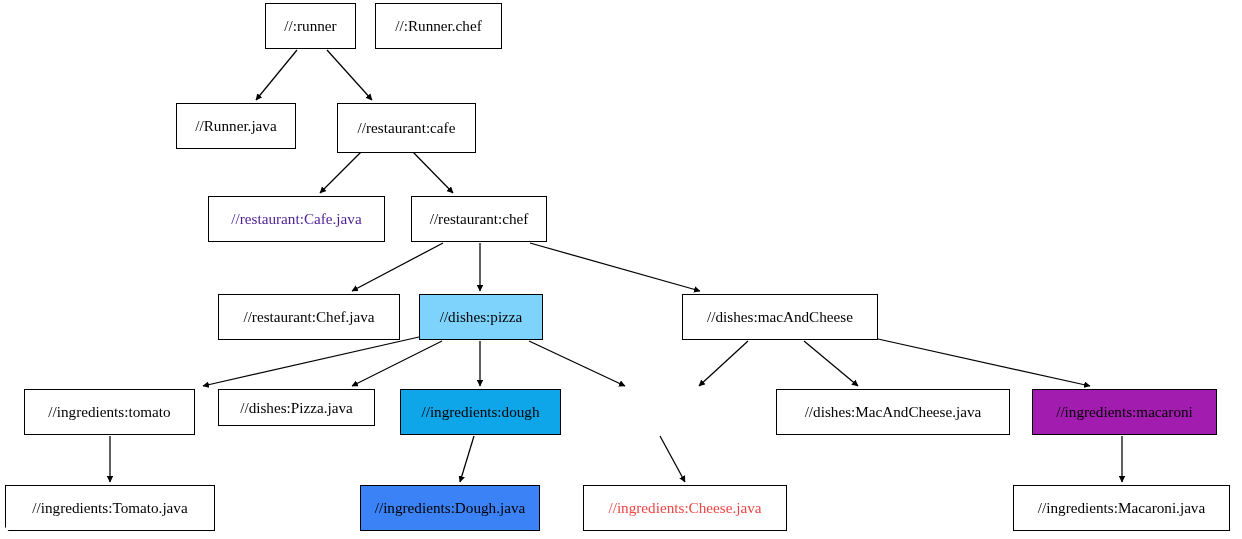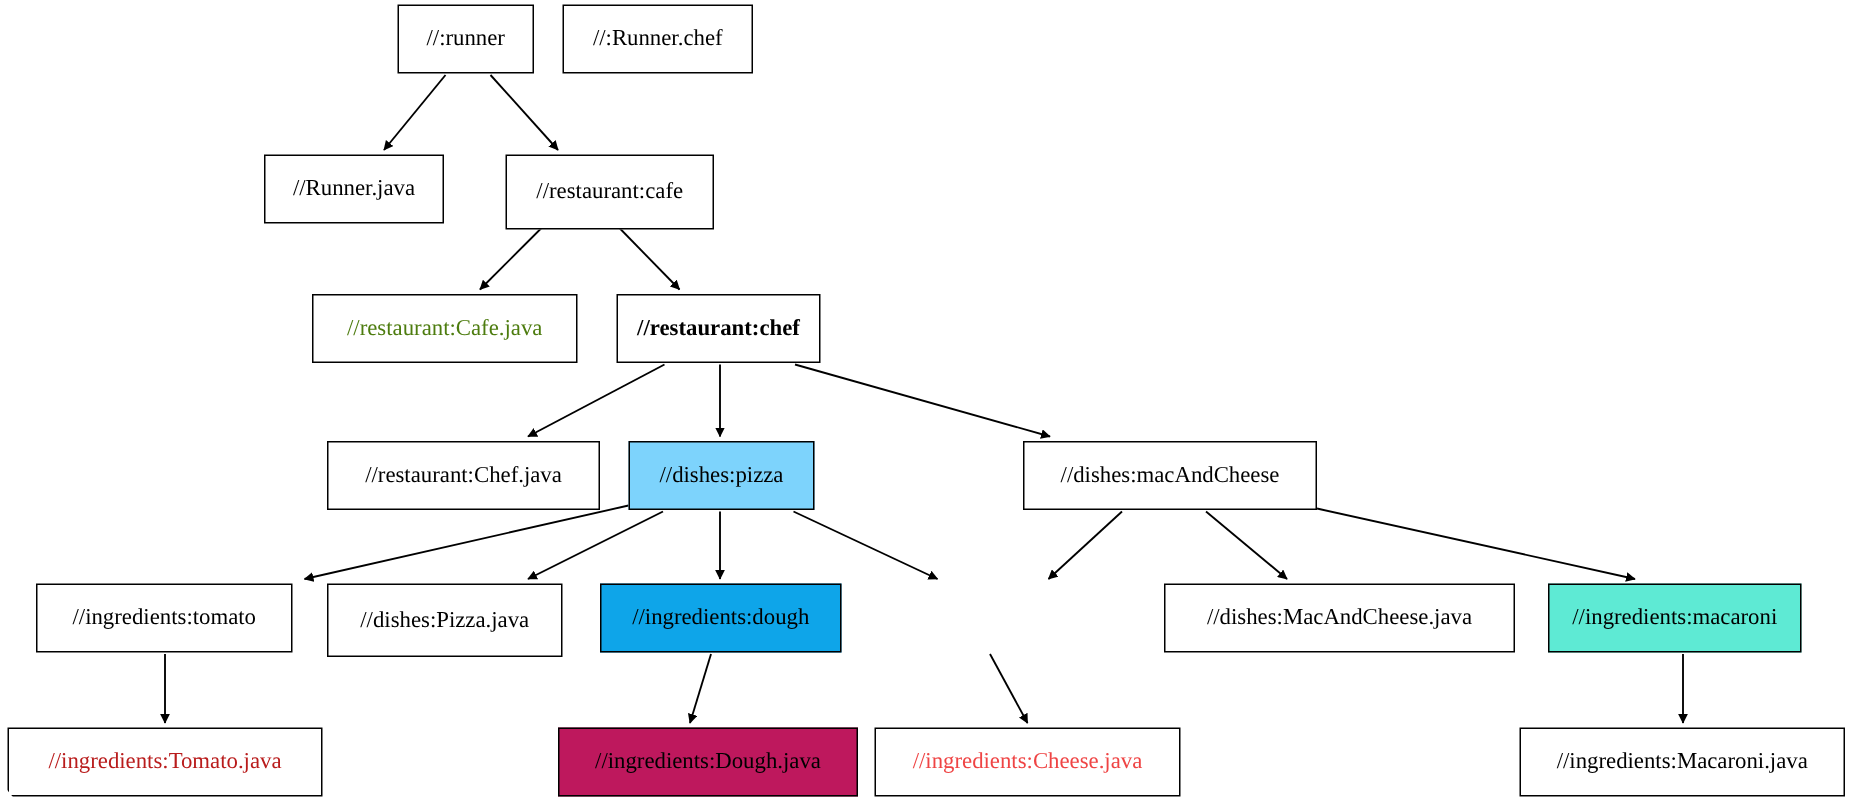--- a/index.html
+++ b/index.html
@@ -90,53 +90,53 @@
       <div class="graph-node" style="left: 375px; top: 3px; width: 127px; height: 46px; border-color: rgb(0, 0, 0); background: rgb(255, 255, 255);">
         <span class="node-label" style="color: rgb(0, 0, 0);">//:Runner.chef</span>
       </div>
       <div class="graph-node" style="left: 176px; top: 103px; width: 120px; height: 46px; border-color: rgb(0, 0, 0); background: rgb(255, 255, 255);">
         <span class="node-label" style="color: rgb(0, 0, 0);">//Runner.java</span>
       </div>
       <div class="graph-node" style="left: 337px; top: 103px; width: 139px; height: 50px; border-color: rgb(0, 0, 0); background: rgb(255, 255, 255);">
         <span class="node-label" style="color: rgb(0, 0, 0);">//restaurant:cafe</span>
       </div>
       <div class="graph-node" style="left: 208px; top: 196px; width: 177px; height: 46px; border-color: rgb(0, 0, 0); background: rgb(255, 255, 255);">
-        <span class="node-label" style="color: #4d7c0f;">//restaurant:Cafe.java</span>
+        <span class="node-label" style="color: #4c1d95;">//restaurant:Cafe.java</span>
       </div>
-      <div class="graph-node" style="left: 411px; top: 196px; width: 136px; height: 46px; border-color: rgb(0, 0, 0); background: rgb(255, 255, 255); font-weight: bold;">
+      <div class="graph-node" style="left: 411px; top: 196px; width: 136px; height: 46px; border-color: rgb(0, 0, 0); background: rgb(255, 255, 255);">
         <span class="node-label" style="color: rgb(0, 0, 0);">//restaurant:chef</span>
       </div>
       <div class="graph-node" style="left: 218px; top: 294px; width: 182px; height: 46px; border-color: rgb(0, 0, 0); background: rgb(255, 255, 255);">
         <span class="node-label" style="color: rgb(0, 0, 0);">//restaurant:Chef.java</span>
       </div>
       <div class="graph-node" style="left: 419px; top: 294px; width: 124px; height: 46px; border-color: rgb(0, 0, 0); background: #7dd3fc;">
         <span class="node-label" style="color: rgb(0, 0, 0);">//dishes:pizza</span>
       </div>
       <div class="graph-node" style="left: 682px; top: 294px; width: 196px; height: 46px; border-color: rgb(0, 0, 0); background: rgb(255, 255, 255);">
         <span class="node-label" style="color: rgb(0, 0, 0);">//dishes:macAndCheese</span>
       </div>
       <div class="graph-node" style="left: 24px; top: 389px; width: 171px; height: 46px; border-color: rgb(0, 0, 0); background: rgb(255, 255, 255);">
         <span class="node-label" style="color: rgb(0, 0, 0);">//ingredients:tomato</span>
       </div>
-      <div class="graph-node" style="left: 218px; top: 389px; width: 157px; height: 49px; border-color: rgb(0, 0, 0); background: rgb(255, 255, 255);">
+      <div class="graph-node" style="left: 218px; top: 389px; width: 157px; height: 37px; border-color: rgb(0, 0, 0); background: rgb(255, 255, 255);">
         <span class="node-label" style="color: rgb(0, 0, 0);">//dishes:Pizza.java</span>
       </div>
       <div class="graph-node" style="left: 400px; top: 389px; width: 161px; height: 46px; border-color: rgb(0, 0, 0); background: #0ea5e9;">
         <span class="node-label" style="color: rgb(0, 0, 0);">//ingredients:dough</span>
       </div>
       <div class="graph-node" style="left: 776px; top: 389px; width: 234px; height: 46px; border-color: rgb(0, 0, 0); background: rgb(255, 255, 255);">
         <span class="node-label" style="color: rgb(0, 0, 0);">//dishes:MacAndCheese.java</span>
       </div>
-      <div class="graph-node" style="left: 1032px; top: 389px; width: 169px; height: 46px; border-color: rgb(0, 0, 0); background: #5eead4;">
+      <div class="graph-node" style="left: 1032px; top: 389px; width: 185px; height: 46px; border-color: rgb(0, 0, 0); background: #a21caf;">
         <span class="node-label" style="color: rgb(0, 0, 0);">//ingredients:macaroni</span>
       </div>
       <div class="graph-node" style="left: 5px; top: 485px; width: 210px; height: 46px; border-color: rgb(0, 0, 0); background: rgb(255, 255, 255);">
-        <span class="node-label" style="color: #b91c1c;">//ingredients:Tomato.java</span>
+        <span class="node-label" style="color: #000000;">//ingredients:Tomato.java</span>
       </div>
-      <div class="graph-node" style="left: 360px; top: 485px; width: 200px; height: 46px; border-color: rgb(0, 0, 0); background: #be185d; margin-left: 12px;">
+      <div class="graph-node" style="left: 360px; top: 485px; width: 180px; height: 46px; border-color: rgb(0, 0, 0); background: #3b82f6;">
         <span class="node-label" style="color: rgb(0, 0, 0);">//ingredients:Dough.java</span>
       </div>
       <div class="graph-node" style="left: 583px; top: 485px; width: 204px; height: 46px; border-color: rgb(0, 0, 0); background: rgb(255, 255, 255);">
         <span class="node-label" style="color: #ef4444;">//ingredients:Cheese.java</span>
       </div>
       <div class="graph-node" style="left: 1013px; top: 485px; width: 217px; height: 46px; border-color: rgb(0, 0, 0); background: rgb(255, 255, 255);">
         <span class="node-label" style="color: rgb(0, 0, 0);">//ingredients:Macaroni.java</span>
       </div>
     </div>
 

